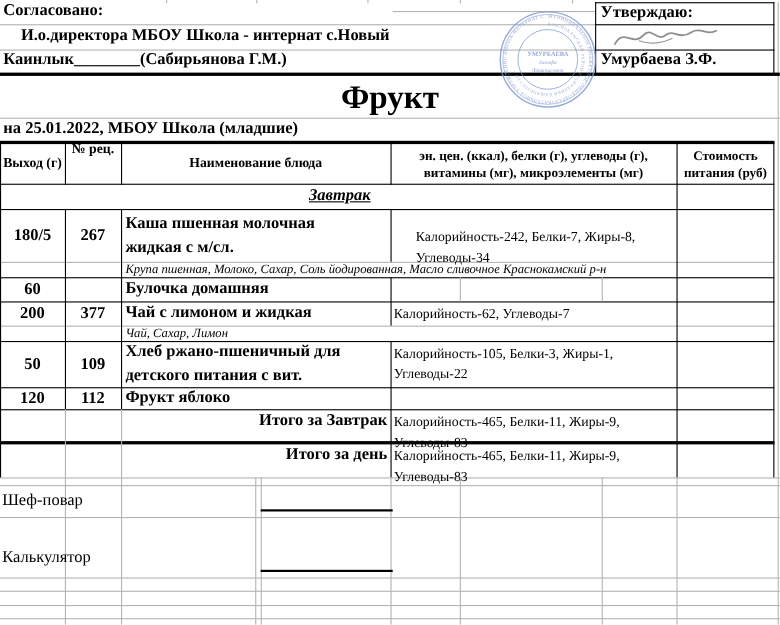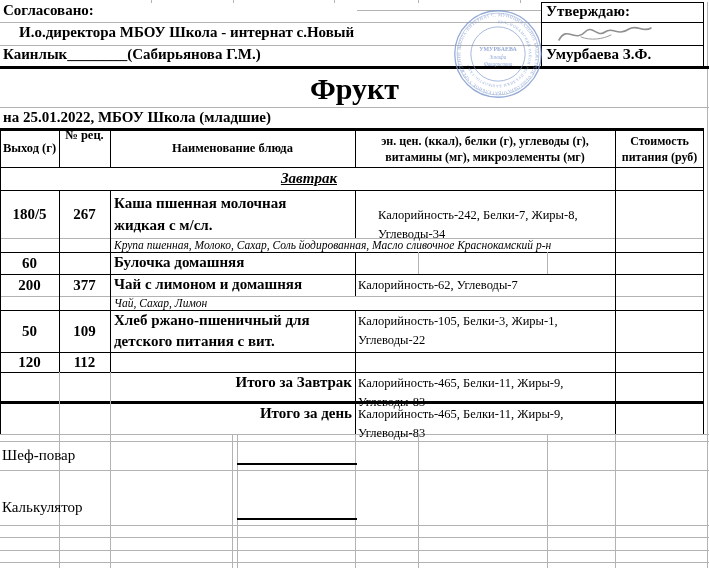--- a/index.html
+++ b/index.html
@@ -122,31 +122,32 @@
   <div class="cell center big" style="left:59px;top:191px;width:51px;height:46px;">267</div>
   <div class="cell dish" style="left:114px;top:192px;width:212px;height:46px;">Каша пшенная молочная жидкая с м/сл.</div>
   <div class="cell nut" style="left:358px;top:206px;width:250px;height:42px;margin-left:20px;">Калорийность-242, Белки-7, Жиры-8, Углеводы-34</div>
   <div class="txt ingr" style="left:114px;top:239px;">Крупа пшенная, Молоко, Сахар, Соль йодированная, Масло сливочное Краснокамский р-н</div>
 
   <div class="cell center big" style="left:0;top:252px;width:59px;height:22px;">60</div>
   <div class="cell dish" style="left:114px;top:252px;width:212px;height:22px;line-height:21px;">Булочка домашняя</div>
 
   <div class="cell center big" style="left:0;top:274px;width:59px;height:22px;">200</div>
   <div class="cell center big" style="left:59px;top:274px;width:51px;height:22px;">377</div>
-  <div class="cell dish" style="left:114px;top:274px;width:212px;height:22px;line-height:21px;">Чай с лимоном и домашняя</div>
+  <div class="cell dish" style="left:114px;top:274px;width:212px;height:22px;line-height:21px;">Чай с лимоном и жидкая</div>
   <div class="cell nut" style="left:358px;top:276px;width:250px;height:20px;">Калорийность-62, Углеводы-7</div>
   <div class="txt ingr" style="left:114px;top:297px;">Чай, Сахар, Лимон</div>
 
   <div class="cell center big" style="left:0;top:310px;width:59px;height:42px;">50</div>
   <div class="cell center big" style="left:59px;top:310px;width:51px;height:42px;">109</div>
   <div class="cell dish" style="left:114px;top:310px;width:212px;height:42px;line-height:21px;">Хлеб ржано-пшеничный для детского питания с вит.</div>
   <div class="cell nut" style="left:358px;top:312px;width:250px;height:40px;">Калорийность-105, Белки-3, Жиры-1, Углеводы-22</div>
 
   <div class="cell center big" style="left:0;top:352px;width:59px;height:20px;">120</div>
   <div class="cell center big" style="left:59px;top:352px;width:51px;height:20px;">112</div>
+  <div class="cell dish" style="left:114px;top:352px;width:212px;height:20px;line-height:19px;">Фрукт яблоко</div>
 
   <div class="cell total-lbl" style="left:0;top:374px;width:352px;height:24px;">Итого за Завтрак</div>
   <div class="cell nut" style="left:358px;top:374px;width:250px;height:26px;">Калорийность-465, Белки-11, Жиры-9, Углеводы-83</div>
   <div class="cell total-lbl" style="left:0;top:405px;width:352px;height:24px;">Итого за день</div>
   <div class="cell nut" style="left:358px;top:405px;width:250px;height:26px;">Калорийность-465, Белки-11, Жиры-9, Углеводы-83</div>
 
   <div class="hl" style="left:0;top:441px;width:709px;"></div>
   <div class="hl" style="left:0;top:470px;width:709px;"></div>
   <div class="hl" style="left:0;top:525px;width:709px;"></div>
   <div class="hl" style="left:0;top:537px;width:709px;"></div>

